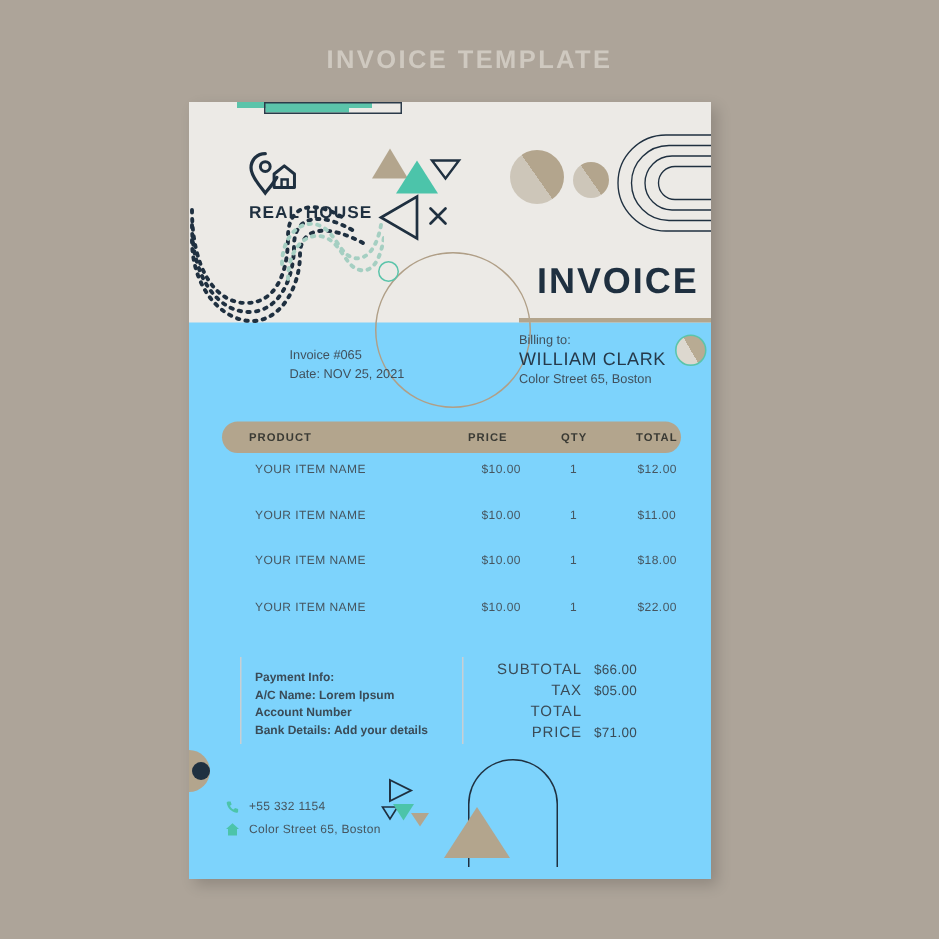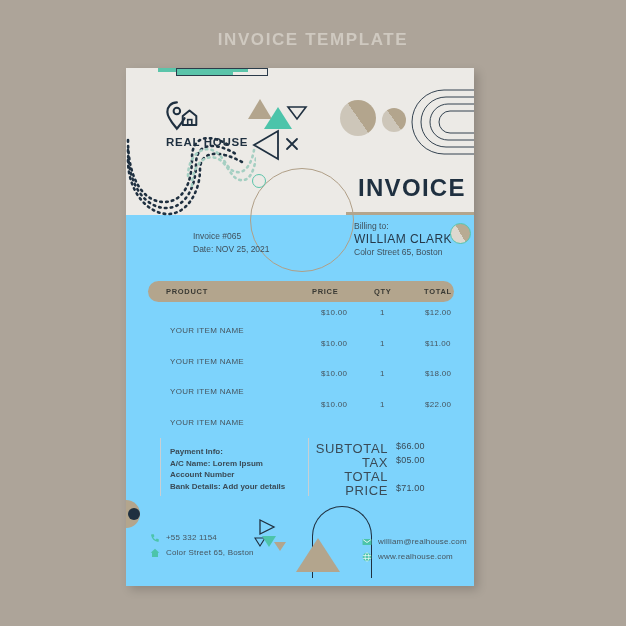--- a/index.html
+++ b/index.html
@@ -140,21 +140,21 @@
   .meta-left {
     position: absolute;
     left: 26px; top: 162px;
     font-size: 8.5px;
     line-height: 12.5px;
     color: #40505c;
     margin-left: 41px;
   }
   .meta-right {
     position: absolute;
-    left: 228px; top: 152px;
+    left: 220px; top: 152px;
     font-size: 8.5px;
     line-height: 12px;
     color: #40505c;
   }
   .meta-right .bill-name {
     font-size: 12px;
     letter-spacing: 0.4px;
     color: #25394a;
     padding: 1px 0;
   }
@@ -191,42 +191,42 @@
 
   .tbl-rows { position: absolute; left: 22px; top: 240px; width: 306px; }
   .row { position: relative; height: 30.5px; }
   .row .cell {
     position: absolute;
     top: 0;
     font-size: 8px;
     letter-spacing: 0.3px;
     color: #46555f;
   }
-  .row .c-product { left: 22px; margin-top: 18px; }
+  .row .c-product { left: 22px; }
   .row .c-price   { left: 166px; padding-left: 7px; }
   .row .c-qty     { left: 232px; }
   .row .c-total   { left: 277px; }
 
   
   .summary { position: absolute; left: 22px; top: 370px; width: 306px; height: 60px; }
   .vline-a { position: absolute; left: 12px; top: 0; width: 1px; height: 58px; background: #c9cfd3; }
   .vline-b { position: absolute; left: 160px; top: 0; width: 1px; height: 58px; background: #c9cfd3; }
   .pay-info {
     position: absolute;
     left: 22px; top: 8px;
     font-size: 8px;
     line-height: 11.5px;
     font-weight: bold;
     color: #3a4b57;
   }
   .totals { position: absolute; left: 172px; top: 3px; width: 134px; }
   .t-row { position: relative; height: 14px; }
   .t-label {
     position: absolute; right: 66px; top: 0;
-    font-size: 13px; letter-spacing: 0.6px; color: #3a4b57; margin-left: 12px;
+    font-size: 10px; letter-spacing: 0.6px; color: #3a4b57; margin-left: 12px;
   }
   .t-value {
     position: absolute; left: 76px; top: 0;
     font-size: 9px; letter-spacing: 0.2px; color: #3a4b57;
   }
 
   
   .arch {
     position: absolute;
     left: 186px; top: 438px;
@@ -428,37 +428,14 @@
     <div class="contact-row">
       <span class="ci">
         <svg width="10" height="10" viewBox="0 0 12 12">
           <path d="M6 1 L11.2 5.6 L9.6 5.6 L9.6 10.8 L2.4 10.8 L2.4 5.6 L0.8 5.6 Z" fill="#4cc4aa"></path>
         </svg>
       </span>
       <span class="ctxt">Color Street 65, Boston</span>
     </div>
   </div>
 
-  <div class="contacts-right">
-    <div class="contact-row">
-      <span class="ci">
-        <svg width="10" height="10" viewBox="0 0 12 12">
-          <rect x="0.6" y="2.4" width="10.8" height="7.2" rx="1" fill="#4cc4aa"></rect>
-          <path d="M1.4 3.2 L6 6.6 L10.6 3.2" fill="none" stroke="#ffffff" stroke-width="1"></path>
-        </svg>
-      </span>
-      <span class="ctxt">william@realhouse.com</span>
-    </div>
-    <div class="contact-row">
-      <span class="ci">
-        <svg width="10" height="10" viewBox="0 0 12 12">
-          <circle cx="6" cy="6" r="5.2" fill="#4cc4aa"></circle>
-          <g fill="none" stroke="#ffffff" stroke-width="0.8">
-            <ellipse cx="6" cy="6" rx="2.3" ry="5.2"></ellipse>
-            <path d="M1 4.3 H11 M1 7.7 H11"></path>
-          </g>
-        </svg>
-      </span>
-      <span class="ctxt">www.realhouse.com</span>
-    </div>
-  </div>
 
 </div>
 
 </body></html>

